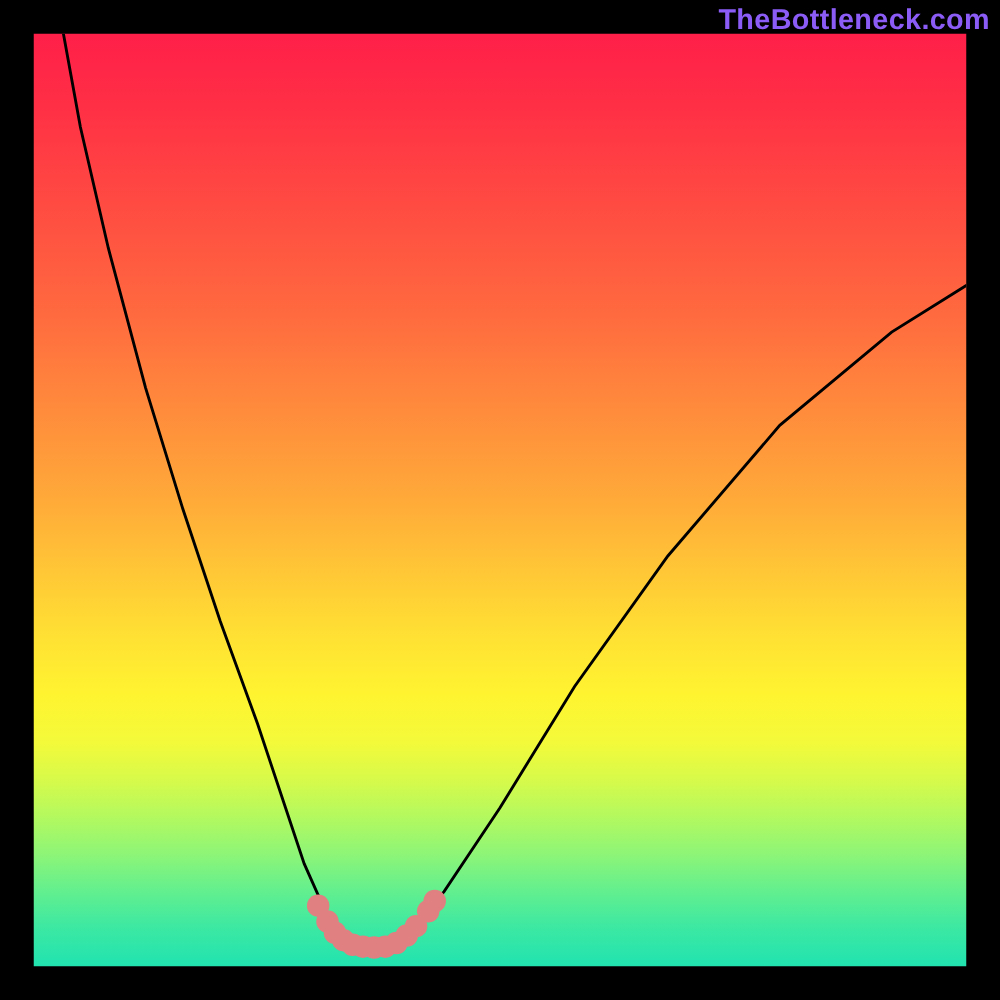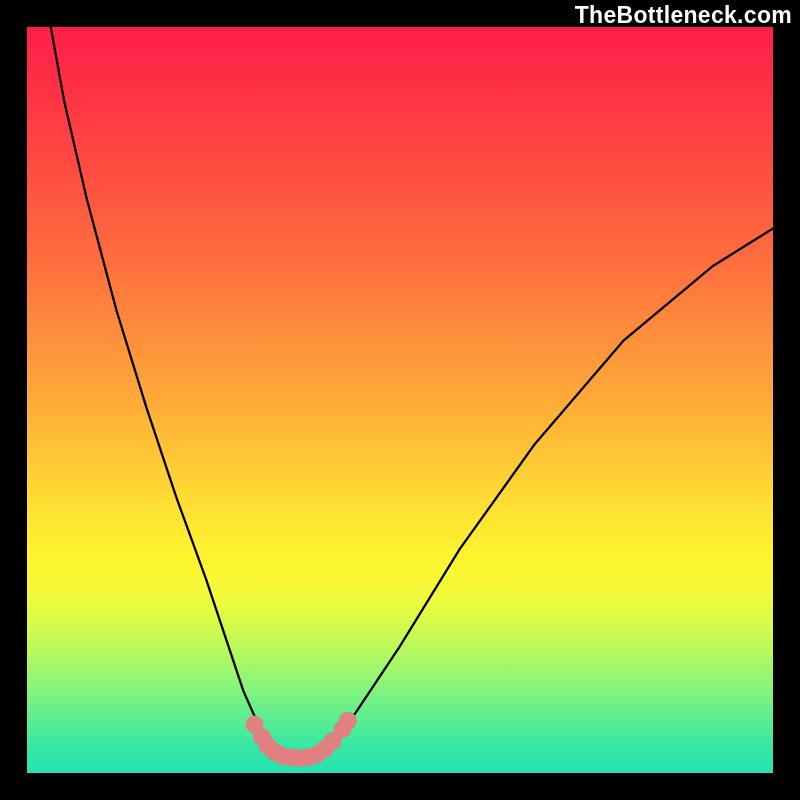--- a/index.html
+++ b/index.html
@@ -44,21 +44,21 @@
       #3be8a3 96%,
       #21e3b0 100%
     );
   }
   .watermark {
     position: absolute;
     top: 2px;
     right: 8px;
     font-size: 23px;
     font-weight: 600;
-    color: #ffffff;
+    color: #8b5cf6;
     letter-spacing: 0.3px;
     user-select: none;
   }
   svg.curve {
     position: absolute;
     left: 0;
     top: 0;
     width: 746px;
     height: 746px;
     pointer-events: none;

